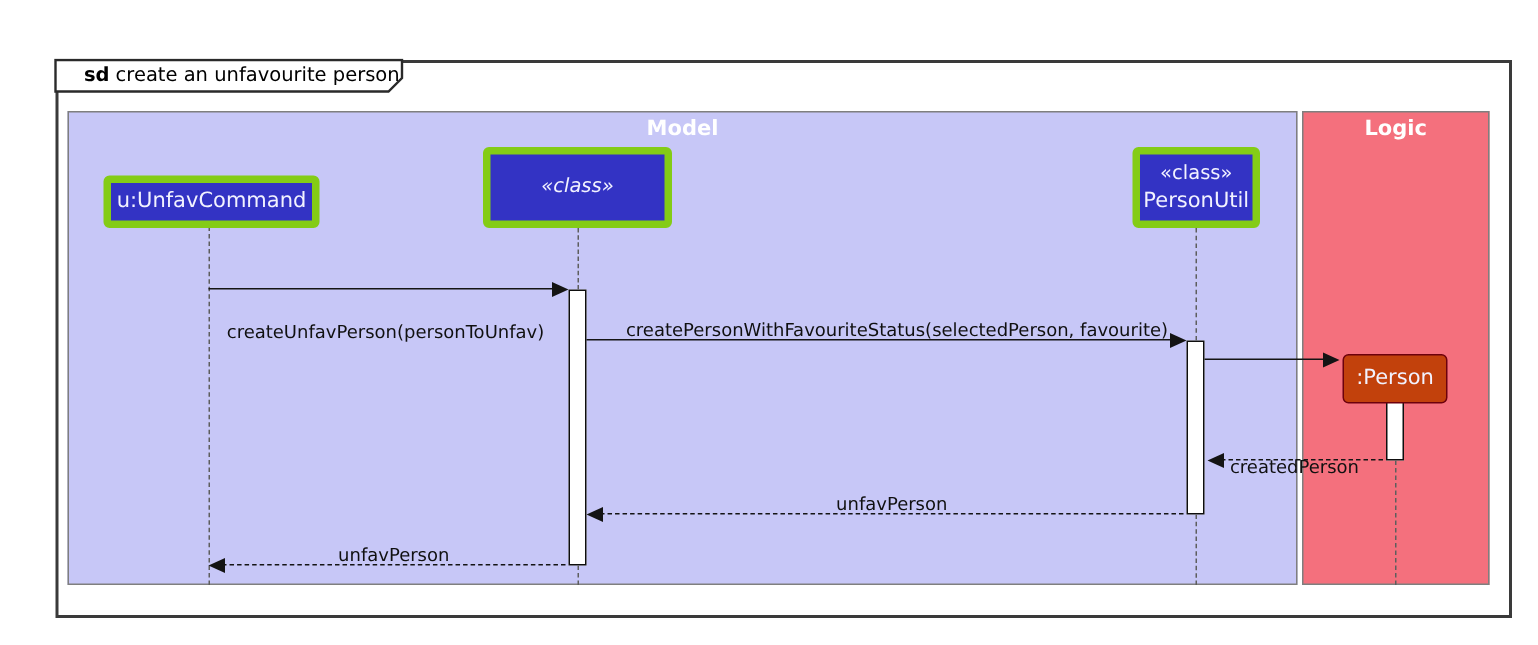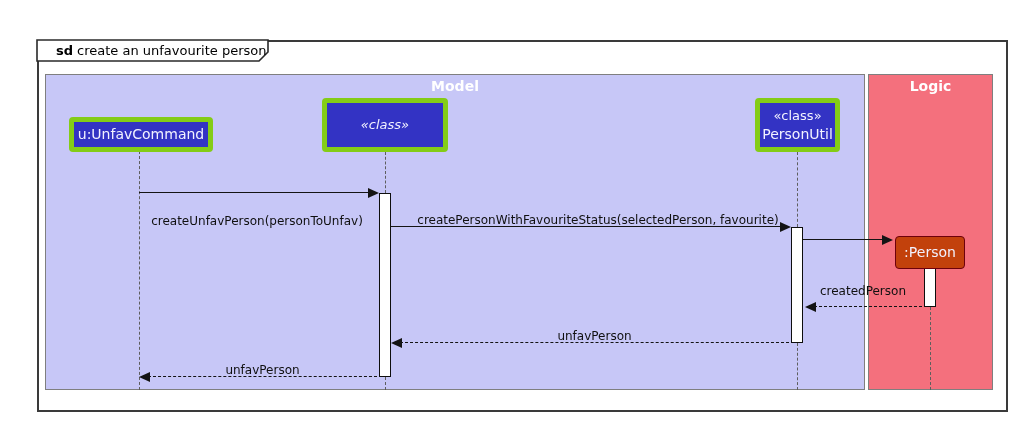--- a/index.html
+++ b/index.html
@@ -97,21 +97,21 @@
 <div class="abs msg-line" style="left:139px;top:192px;width:235px;"></div>
 <div class="abs head right" style="left:368px;top:188px;"></div>
 
 <div class="abs msg-label" style="left:398px;top:213px;width:400px;">createPersonWithFavouriteStatus(selectedPerson, favourite)</div>
 <div class="abs msg-line" style="left:391px;top:226px;width:393px;"></div>
 <div class="abs head right" style="left:780px;top:222px;"></div>
 
 <div class="abs msg-line" style="left:803px;top:239px;width:82px;"></div>
 <div class="abs head right" style="left:882px;top:235px;"></div>
 
-<div class="abs msg-label" style="left:803px;top:284px;width:120px;">createdPerson</div>
+<div class="abs msg-label" style="left:803px;top:304px;width:120px;">createdPerson</div>
 <div class="abs msg-line dashed" style="left:814px;top:306px;width:108px;"></div>
 <div class="abs head left" style="left:805px;top:302px;"></div>
 
 <div class="abs msg-label" style="left:400px;top:329px;width:389px;">unfavPerson</div>
 <div class="abs msg-line dashed" style="left:400px;top:342px;width:389px;"></div>
 <div class="abs head left" style="left:391px;top:338px;"></div>
 
 <div class="abs msg-label" style="left:148px;top:363px;width:229px;">unfavPerson</div>
 <div class="abs msg-line dashed" style="left:148px;top:376px;width:229px;"></div>
 <div class="abs head left" style="left:139px;top:372px;"></div>

